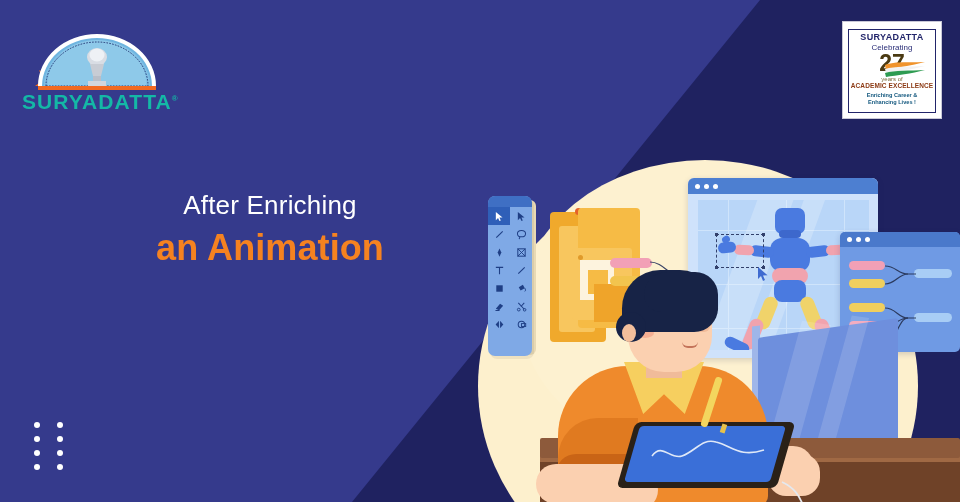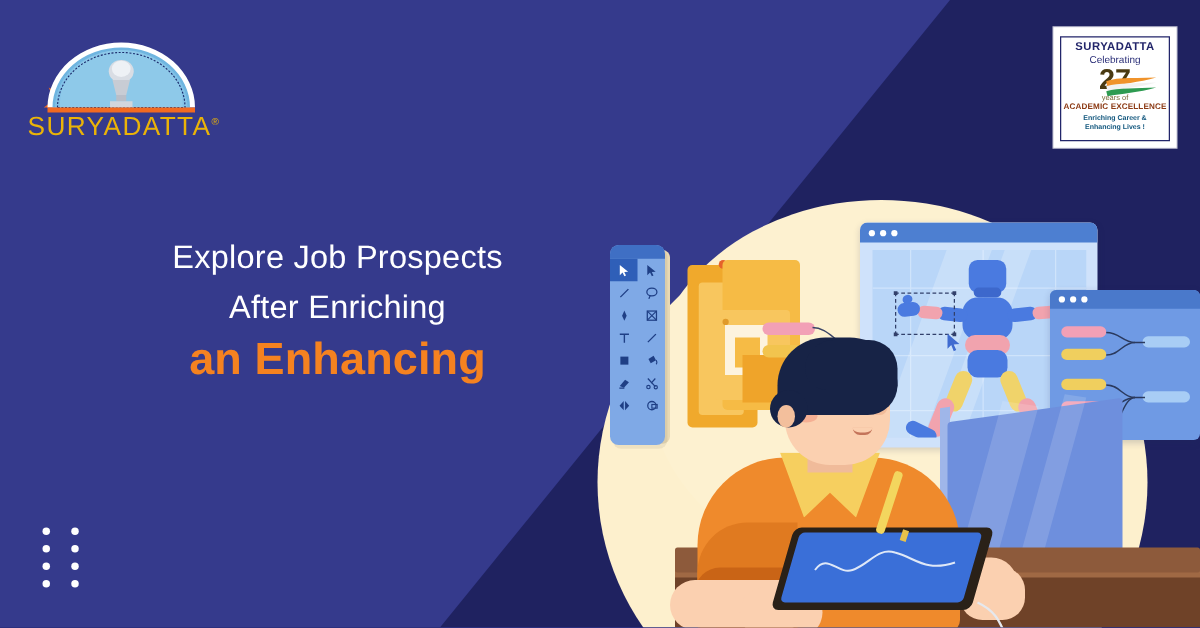--- a/index.html
+++ b/index.html
@@ -21,21 +21,21 @@
     border-radius:50%;background:#fdf0cd;
   }
   .cream-circle2{
     position:absolute;left:520px;top:160px;width:370px;height:300px;
     border-radius:50%;background:#fdf1d0;
   }
   
   .logo{position:absolute;left:22px;top:26px;width:150px;height:92px;}
   .logo-text{
     position:absolute;left:0;top:64px;width:150px;
-    color:#eab308;font-weight:normal;font-size:21px;letter-spacing:1.1px;
+    color:#14b8a6;font-weight:bold;font-size:21px;letter-spacing:1.1px;
     text-align:right;font-family:"Liberation Sans", sans-serif;
   }
   .logo-reg{font-size:8px;vertical-align:super;}
   
   .badge{
     position:absolute;left:843px;top:22px;width:98px;height:96px;
     background:#ffffff;border:2px solid #ffffff;
     box-shadow:0 0 0 1px #c9c9d8;
     display:flex;flex-direction:column;align-items:center;
     padding:5px 3px 3px;
@@ -244,23 +244,22 @@
       <div class="badge-years">years of</div>
       <div class="badge-acad">ACADEMIC EXCELLENCE</div>
       <div class="badge-tag">
         <span>Enriching Career &amp;</span><br>
         <span>Enhancing Lives !</span>
       </div>
     </div>
   </div>
 
   <div class="headline">
-    <div class="h-line">Explore Job Prospects</div>
     <div class="h-line">After Enriching</div>
-    <div class="h-accent">an Enhancing</div>
+    <div class="h-accent">an Animation</div>
   </div>
 
   <div class="dots">
     <i></i>
       <i></i>
     <i></i>
       <i></i>
     <i></i>
       <i></i>
     <i></i>

